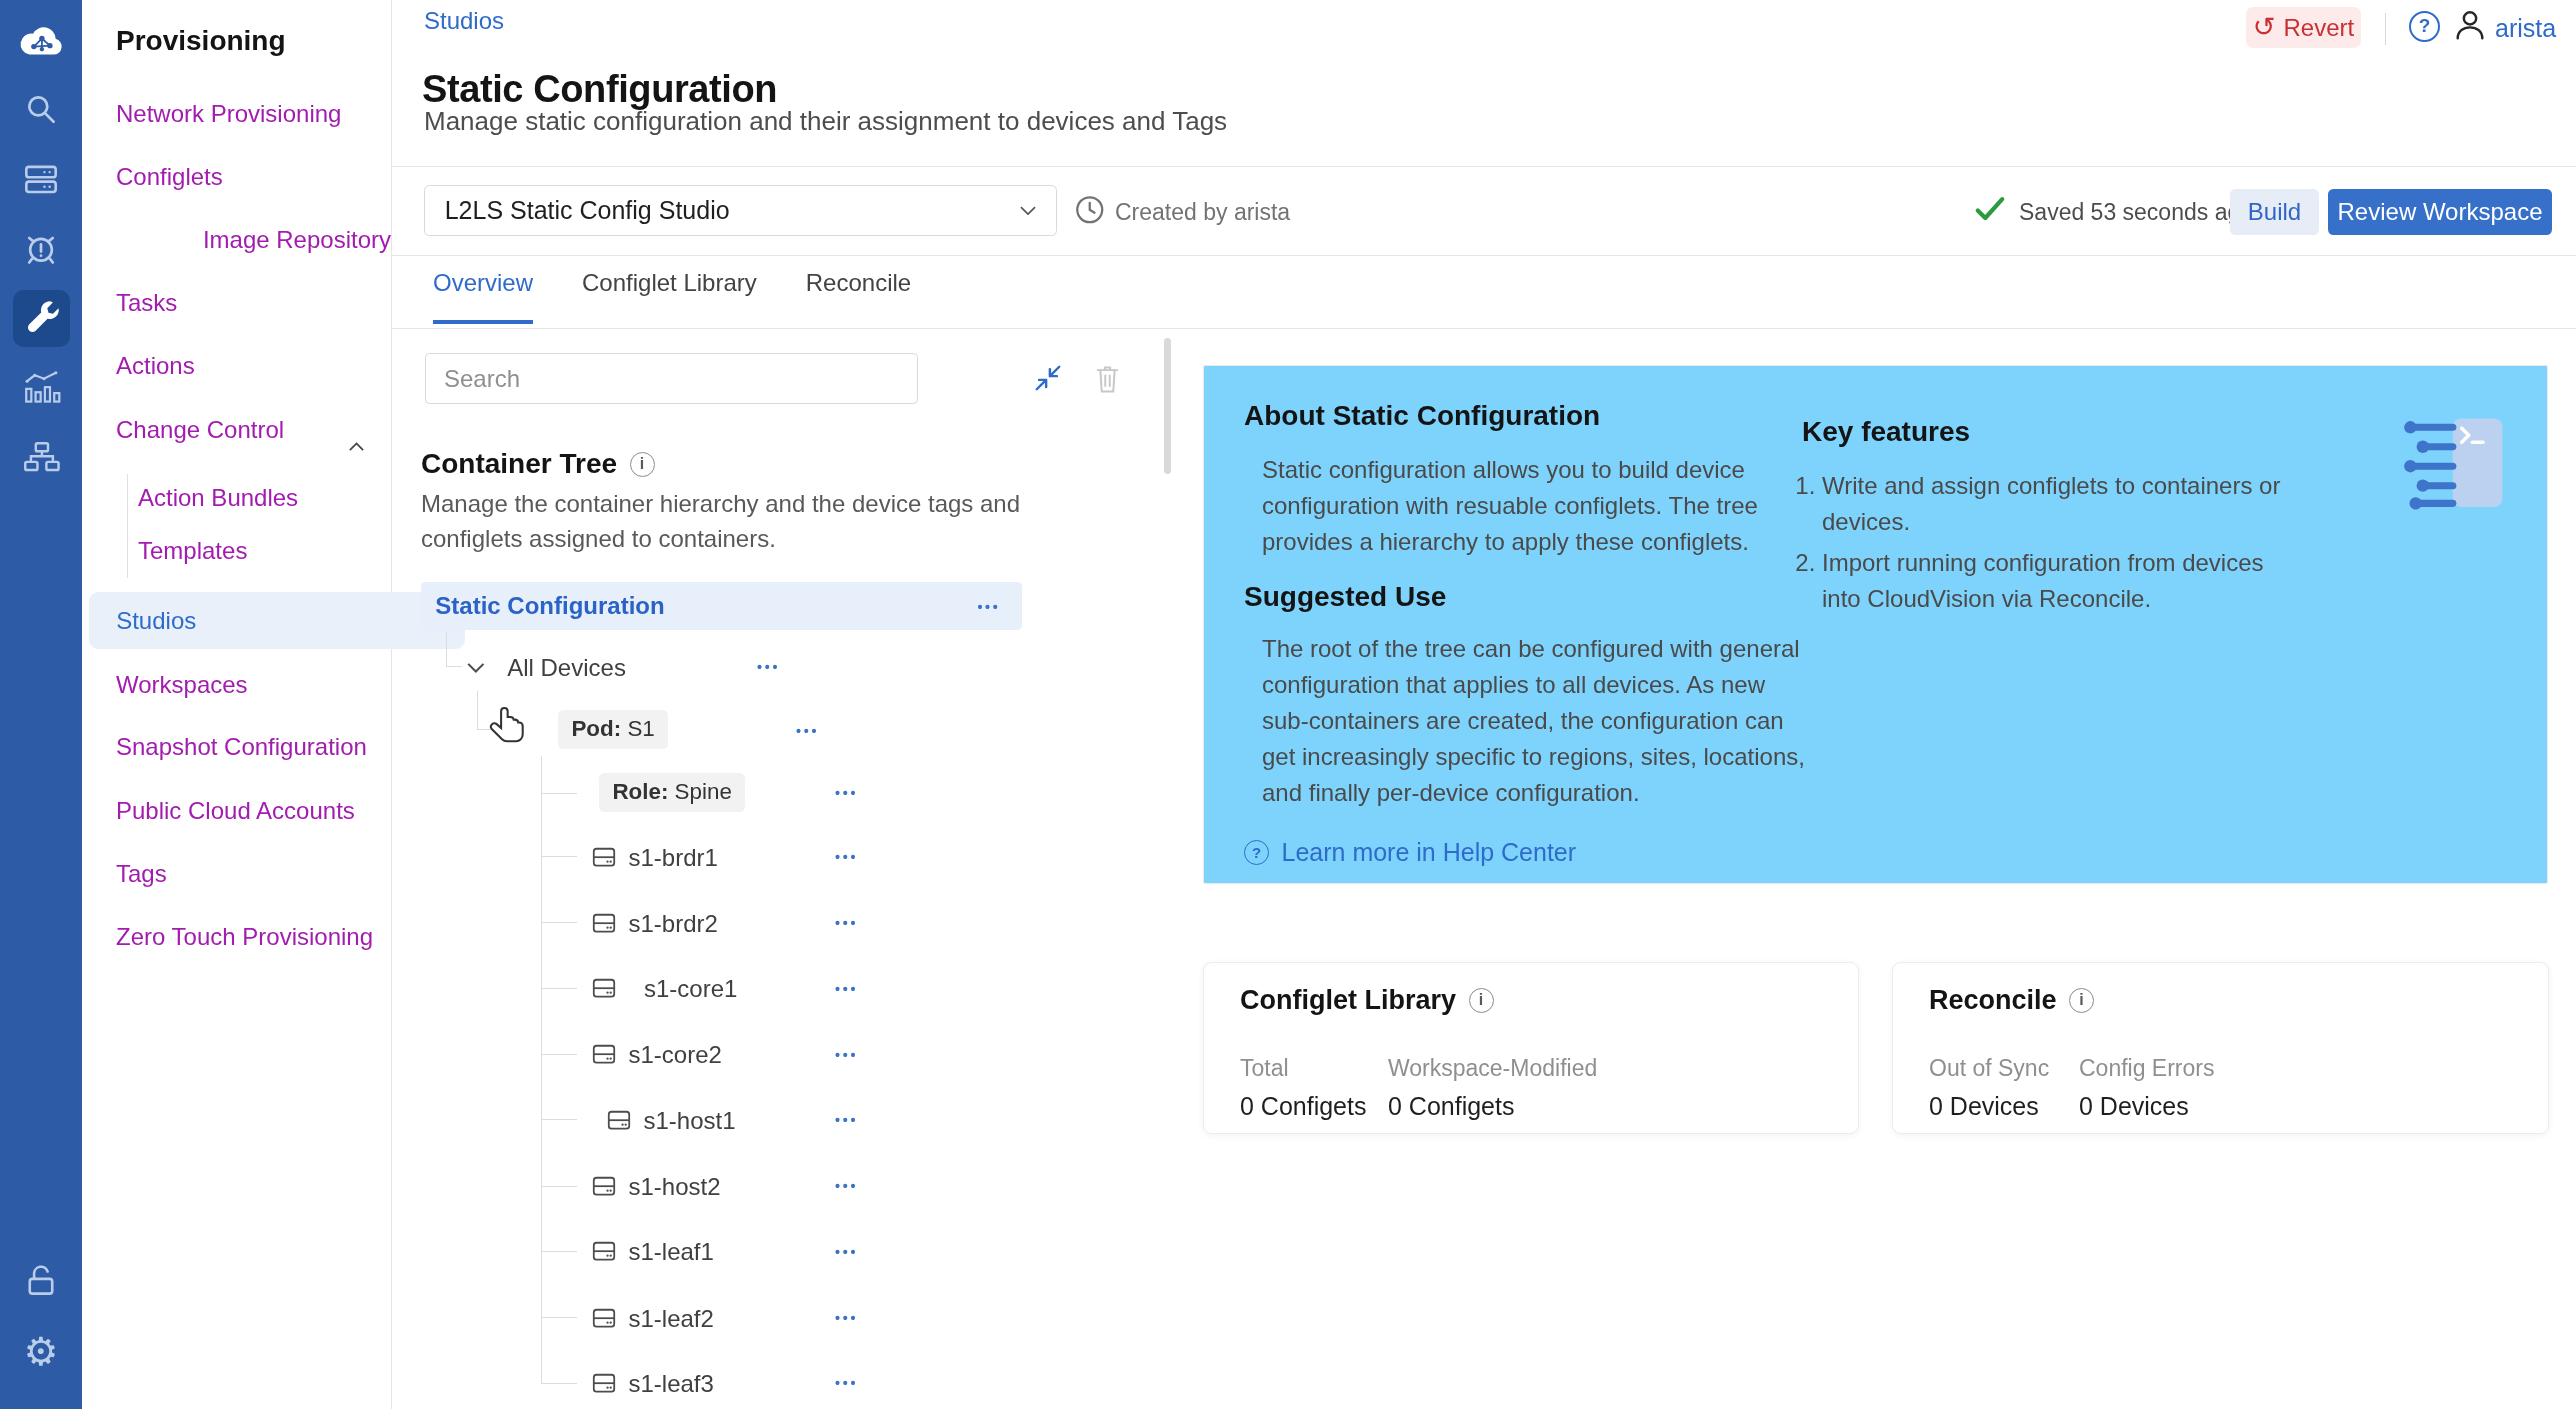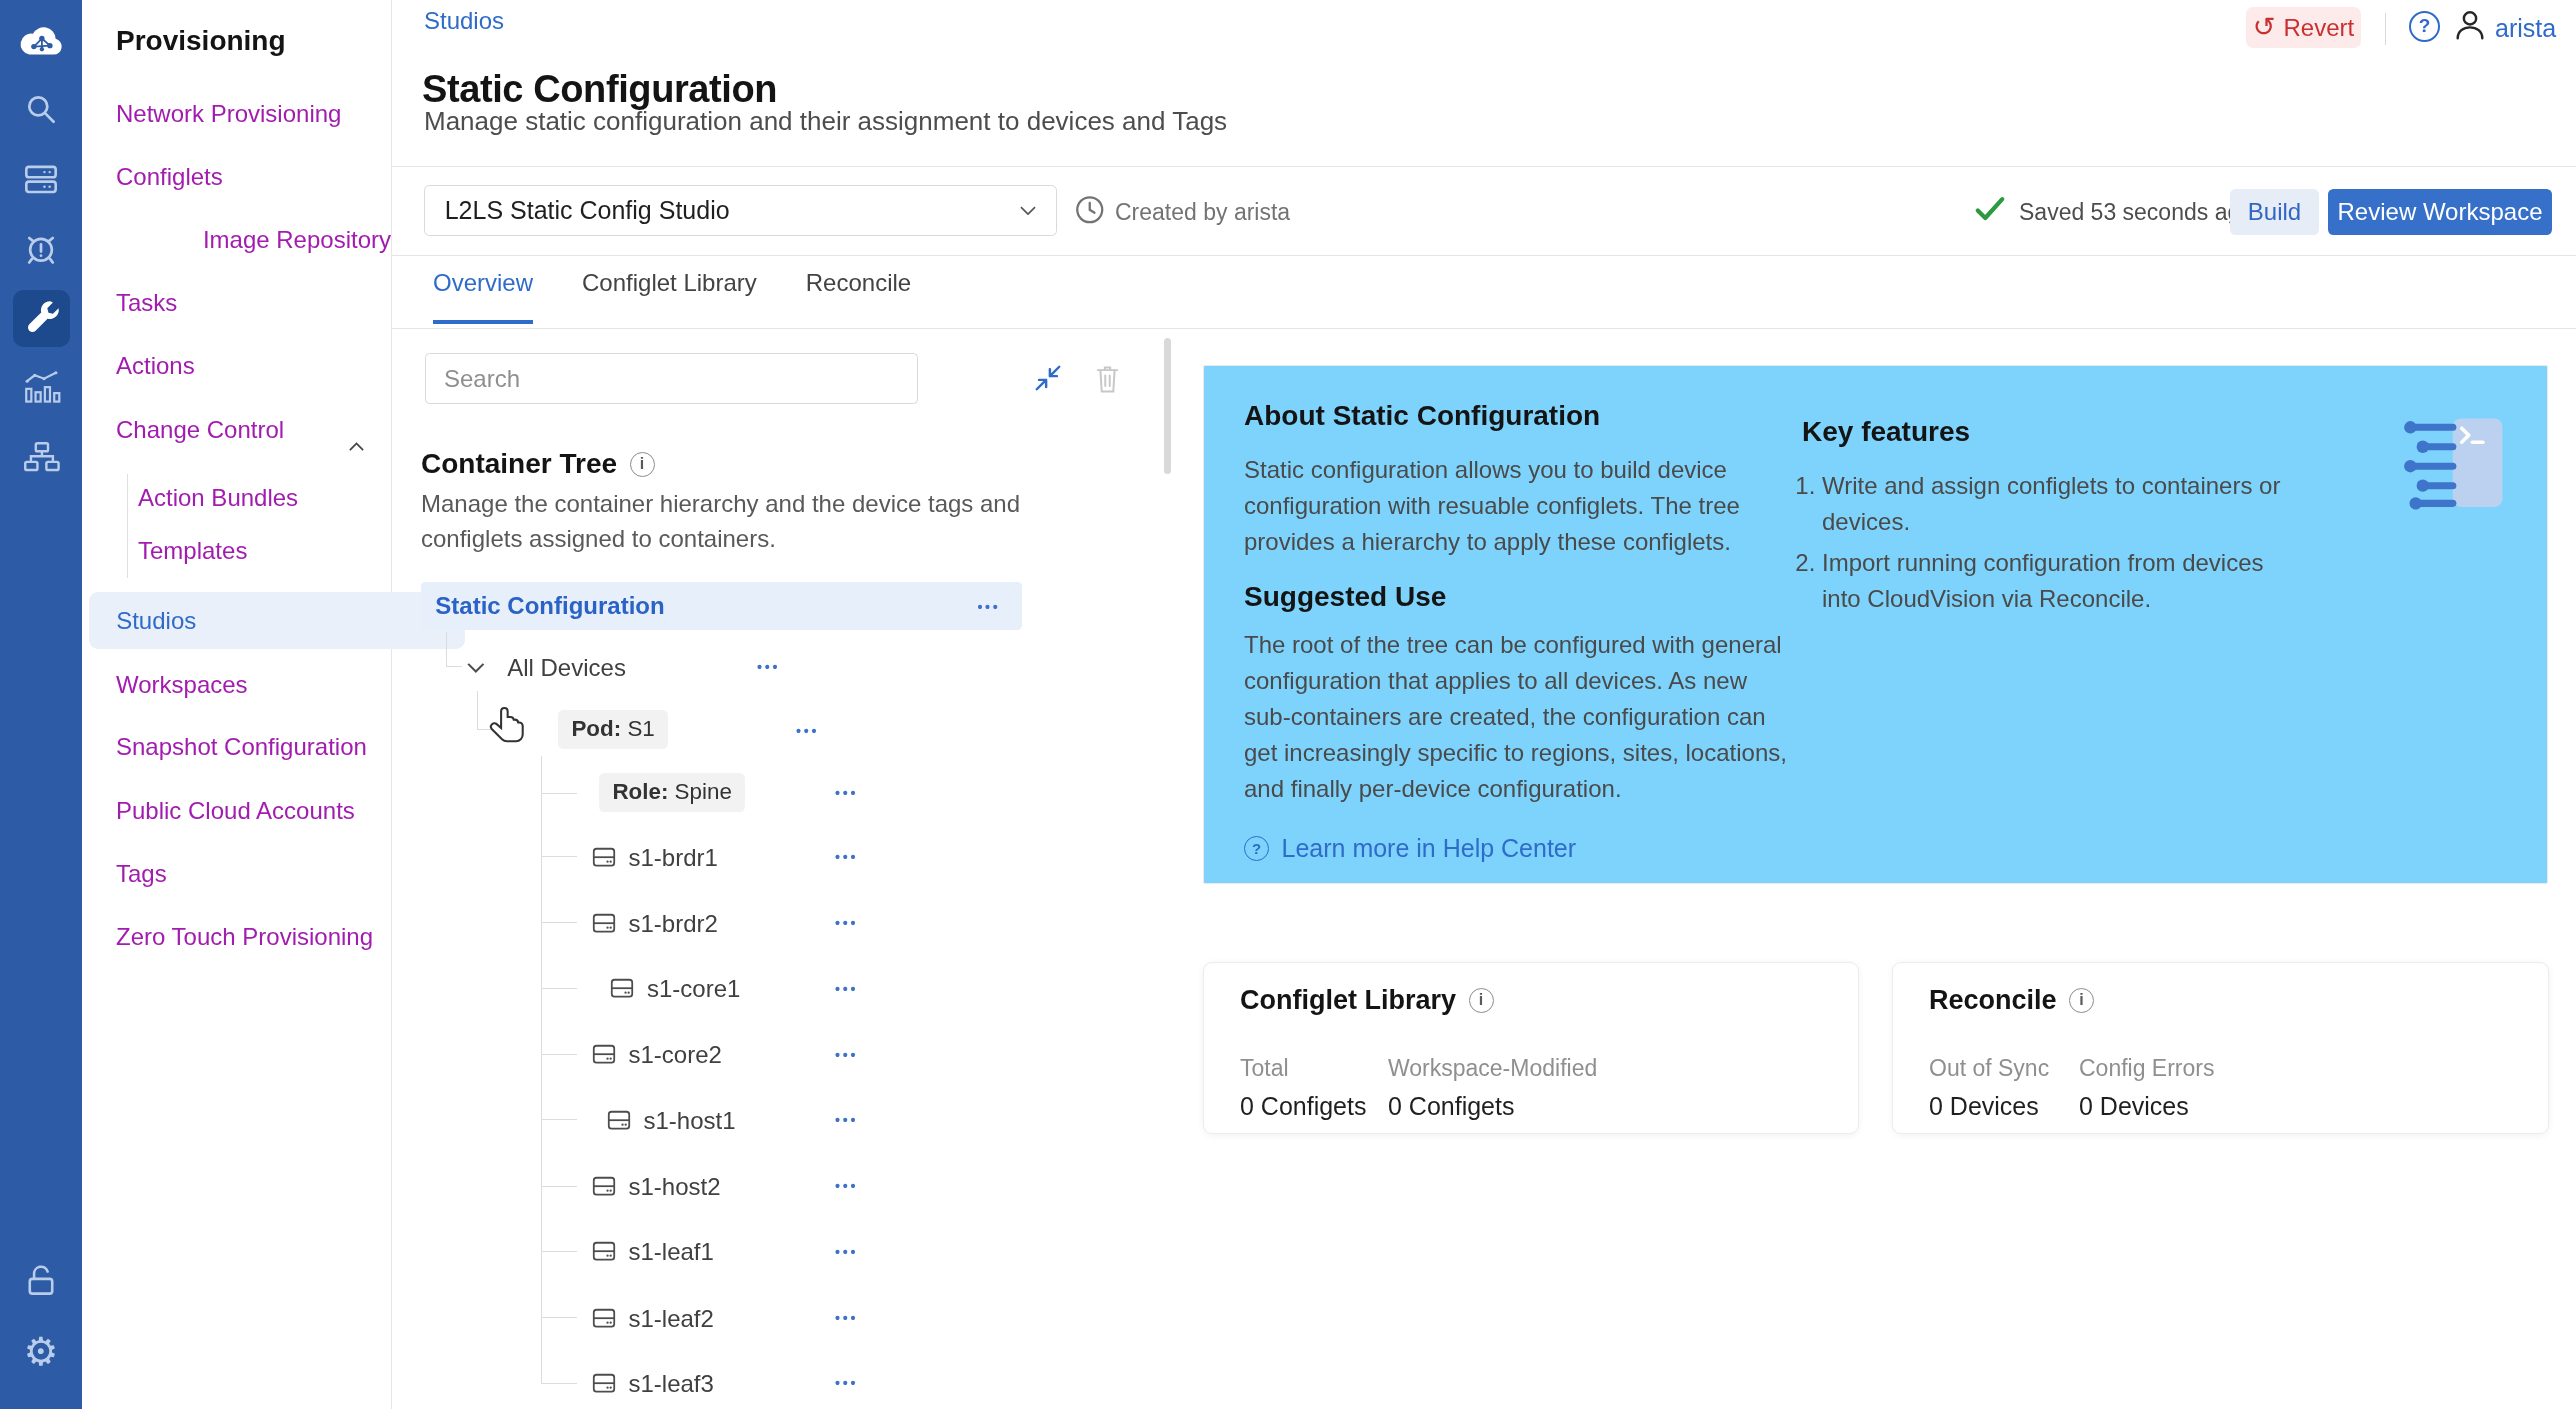--- a/index.html
+++ b/index.html
@@ -73,21 +73,21 @@
   .chip b{font-weight:700;}
   .tline{position:absolute;border-color:#dcdcdc;}
 
   .scroll-thumb{position:absolute;left:1164px;top:338px;width:7.2px;height:136px;background:#d9d9d9;border-radius:3.6px;cursor:pointer;}
 
   
   .about-card{position:absolute;left:1203px;top:365px;width:1345px;height:519px;box-sizing:border-box;background:#7dd3fc;
               border:0.9px solid #e9eaec;border-radius:2px;}
   .about-col{position:absolute;left:40px;top:34px;width:546px;}
   .about-h{font-size:28px;font-weight:700;color:#141414;margin:0 0 19.7px 0;}
-  .about-p{font-size:24px;color:#4a4a4a;line-height:36px;margin:0;}
+  .about-p{font-size:24px;color:#4a4a4a;line-height:36px;margin:18px;}
   .suggested-h{font-size:28px;font-weight:700;color:#141414;margin:21.5px 0 14.3px 0;}
   .help-link{display:flex;align-items:center;gap:12.5px;margin-top:27px;font-size:25px;color:#2f6bc9;cursor:pointer;width:max-content;}
   .help-link .q{width:23px;height:23px;border:1.8px solid #2f6bc9;border-radius:50%;font-size:15px;font-weight:700;
                 display:inline-flex;align-items:center;justify-content:center;}
   .kf-col{position:absolute;left:582px;top:34px;width:608px;}
   .kf-list{margin:19.7px 0 0 0;padding-left:36px;font-size:24px;color:#4a4a4a;line-height:36px;width:483px;}
   .kf-list li{margin-bottom:5.4px;}
   .illus{position:absolute;right:34px;top:47px;}
 
   
@@ -345,21 +345,21 @@
     <svg width="24" height="22.4" viewBox="0 0 27 25" fill="none" stroke="#4d4d4d" stroke-width="2">
         <rect x="2" y="3" width="23" height="19" rx="3"></rect>
         <line x1="2" y1="12.5" x2="25" y2="12.5"></line>
         <circle cx="17.5" cy="17.5" r="1.3" fill="#4d4d4d" stroke="none"></circle>
         <circle cx="21" cy="17.5" r="1.3" fill="#4d4d4d" stroke="none"></circle>
       </svg>
     <span>s1-brdr2</span>
   </div>
   <span class="dots tree-dots" style="left:835px;top:916px;">•••</span>
 
-  <div class="tree-row" style="left:610px;top:967px;height:43px;gap:13px;">
+  <div class="tree-row" style="left:592px;top:967px;height:43px;gap:28px;">
     <svg width="24" height="22.4" viewBox="0 0 27 25" fill="none" stroke="#4d4d4d" stroke-width="2">
         <rect x="2" y="3" width="23" height="19" rx="3"></rect>
         <line x1="2" y1="12.5" x2="25" y2="12.5"></line>
         <circle cx="17.5" cy="17.5" r="1.3" fill="#4d4d4d" stroke="none"></circle>
         <circle cx="21" cy="17.5" r="1.3" fill="#4d4d4d" stroke="none"></circle>
       </svg>
     <span>s1-core1</span>
   </div>
   <span class="dots tree-dots" style="left:835px;top:982px;">•••</span>
 

